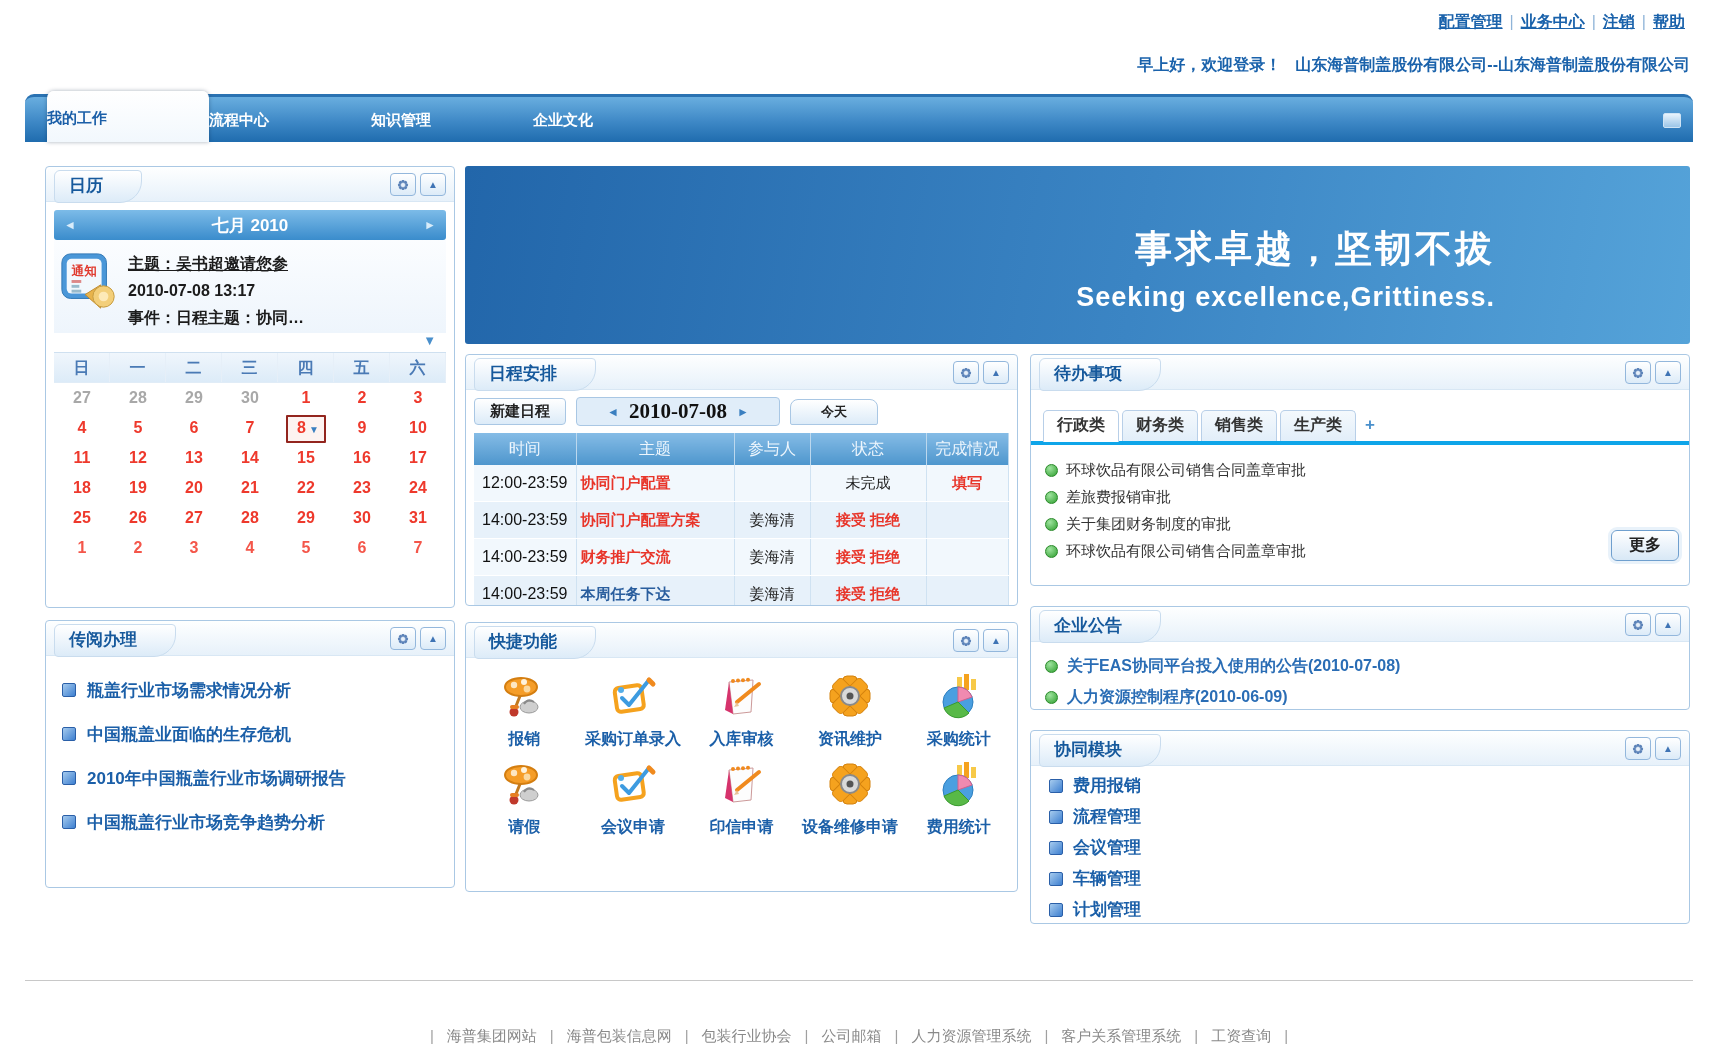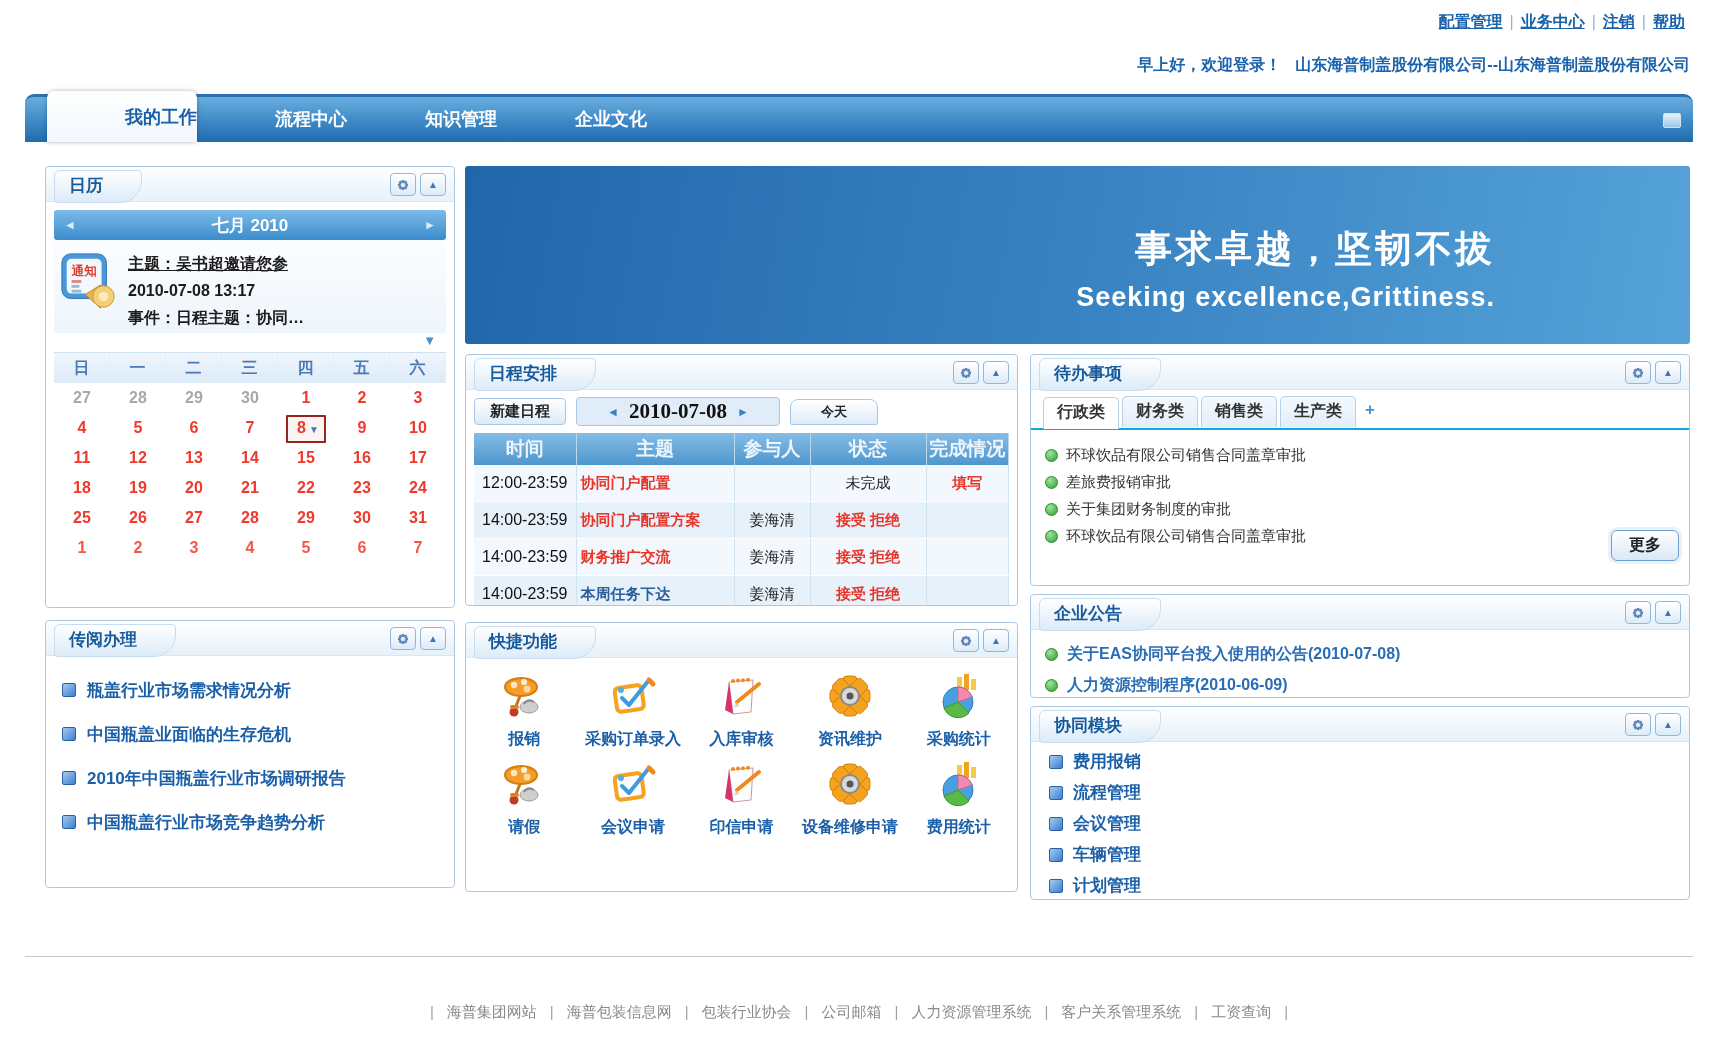--- a/index.html
+++ b/index.html
@@ -11,32 +11,32 @@
   .top-links{text-align:right;font-size:16px;font-weight:bold;}
   .top-links a{color:#1a62ab;text-decoration:underline;margin:0 5px;}
   .sep{color:#8fb4d8;font-weight:normal;margin:0 2px;}
   .greeting{text-align:right;color:#1a62ab;font-weight:bold;font-size:16px;margin-top:22px;}
   .greeting .co{margin-left:14px;}
   
   .navbar{margin:18px 25px 0 25px;height:45px;border-radius:9px 9px 0 0;position:relative;
           background:linear-gradient(#69aedf 0%,#3e88c6 55%,#1f6cae 100%);
           border-top:3px solid #2a72b2;}
   .nav-tabs{display:flex;height:100%;padding-left:22px;align-items:flex-end;}
-  .nav-tab{width:150px;text-align:right;line-height:45px;color:#fff;font-weight:bold;font-size:18px;cursor:pointer;}
+  .nav-tab{width:162px;text-align:left;line-height:45px;color:#fff;font-weight:bold;font-size:15px;cursor:pointer;}
   .nav-tab.active{background:linear-gradient(#ffffff,#f2f8fd);color:#1b5fa8;border-radius:7px 7px 0 0;
                   height:51px;line-height:53px;box-shadow:0 0 4px rgba(0,30,60,.35);}
   .nav-win-icon{position:absolute;right:12px;top:16px;width:16px;height:13px;border:1px solid #cfe4f5;
                 border-radius:2px;background:linear-gradient(#e8f3fc,#9cc6e8);cursor:pointer;}
   
   .main{display:flex;gap:10px;padding:24px 28px 0 45px;}
   .col-left{width:410px;flex:none;display:flex;flex-direction:column;gap:12px;}
   .right-region{flex:1;display:flex;flex-direction:column;gap:10px;min-width:0;}
   .two-cols{display:flex;gap:12px;}
   .col-mid{width:553px;flex:none;display:flex;flex-direction:column;gap:16px;}
-  .col-r{flex:1;display:flex;flex-direction:column;gap:8px;min-width:0;}
+  .col-r{flex:1;display:flex;flex-direction:column;gap:20px;min-width:0;}
   
   .banner{height:178px;border-radius:3px;color:#fff;
           background:linear-gradient(100deg,#2266aa 0%,#3b85c4 55%,#55a3d9 100%);
           display:flex;flex-direction:column;justify-content:center;align-items:flex-end;
           padding-right:195px;box-sizing:border-box;padding-top:26px;}
   .banner .cn{font-size:37px;font-weight:bold;letter-spacing:3px;}
   .banner .en{font-size:27px;font-weight:bold;letter-spacing:1px;margin-top:8px;}
   
   .panel{border:1px solid #aac8e4;border-radius:4px;background:#fff;position:relative;overflow:hidden;box-sizing:border-box;}
   .panel-head{height:34px;background:linear-gradient(#feffff,#e7f1fa);border-bottom:1px solid #d8e7f4;
@@ -83,40 +83,40 @@
   .sch-toolbar{display:flex;gap:10px;padding:7px 8px 5px;align-items:center;}
   .btn-new{padding:3px 15px;border:1px solid #a9c7e4;border-radius:4px;
            background:linear-gradient(#ffffff,#dcebf8);font-weight:bold;font-size:15px;color:#222;cursor:pointer;}
   .date-nav{width:190px;display:flex;align-items:center;justify-content:center;gap:10px;
             background:#e0edf9;border:1px solid #a9c7e4;border-radius:4px;padding:1px 6px;}
   .date-nav .d{font-family:"Liberation Serif","DejaVu Serif",serif;font-weight:bold;font-size:21px;color:#111;}
   .date-nav .arr{color:#3a7fc0;font-size:12px;cursor:pointer;}
   .btn-today{padding:3px 30px;border:1px solid #a9c7e4;border-radius:8px 8px 2px 2px;
              background:linear-gradient(#ffffff,#dcebf8);font-weight:bold;font-size:13px;color:#222;cursor:pointer;}
   .sch-table{width:calc(100% - 16px);margin:2px 8px 8px;border-collapse:collapse;}
-  .sch-table th{background:linear-gradient(#85bce6,#4e96cd);color:#eef6fd;font-size:19px;font-weight:bold;
+  .sch-table th{background:linear-gradient(#85bce6,#4e96cd);color:#eef6fd;font-size:16px;font-weight:normal;
                 height:30px;border-right:1px solid #bcd8ee;}
   .sch-table td{height:36px;font-size:15px;border-right:1px solid #cfe2f2;border-bottom:1px solid #fff;
                 padding:0 4px;text-align:center;}
   .sch-table tr.odd td{background:#f2f8fd;}
   .sch-table tr.even td{background:#e7f1fa;}
   td.c-time{font-size:16px;color:#111;}
   td.red, .red{color:#e8352a;font-weight:bold;}
   td.blue{color:#2a5e9e;font-weight:bold;}
   td.black{color:#222;font-weight:normal;}
   td.c-subj{text-align:left;}
   
   .quick-panel{height:270px;}
   .quick-grid{display:flex;flex-wrap:wrap;padding:4px 4px 8px;}
   .quick-item{width:20%;box-sizing:border-box;text-align:center;margin-top:6px;cursor:pointer;}
   .qicon{height:56px;display:flex;align-items:center;justify-content:center;}
   .qlabel{font-weight:bold;font-size:16px;color:#1b5fa8;margin-top:5px;white-space:nowrap;}
   
   .todo-panel{height:232px;}
-  .todo-tabs{display:flex;gap:3px;padding:6px 12px 0;border-bottom:2px solid #0ea5e9;align-items:flex-start;}
+  .todo-tabs{display:flex;gap:3px;padding:19px 12px 0;border-bottom:4px solid #0ea5e9;align-items:center;}
   .todo-tab{padding:4px 13px 5px;border:1px solid #b8cfe8;border-bottom:none;border-radius:5px 5px 0 0;
             background:linear-gradient(#f4f9fd,#e2eef9);font-weight:bold;font-size:16px;color:#333;cursor:pointer;}
   .todo-tab.active{background:#fff;position:relative;top:1px;padding-bottom:6px;}
   .todo-add{color:#4a90cc;font-weight:bold;font-size:17px;padding:4px 6px;cursor:pointer;}
   .todo-items{padding:8px 14px 4px;position:relative;}
   .todo-item{margin:8px 0;font-size:15px;color:#333;display:flex;align-items:center;gap:8px;cursor:pointer;}
   .green-dot{width:11px;height:11px;flex:none;border-radius:50%;border:1px solid #2a8a2a;
              background:radial-gradient(circle at 35% 30%,#9fe49f,#2e9e2e);}
   .btn-more{position:absolute;right:10px;bottom:24px;padding:4px 17px;border:1px solid #6f9fce;border-radius:6px;
             background:linear-gradient(#ffffff,#d8e8f6);font-weight:bold;font-size:16px;color:#222;

